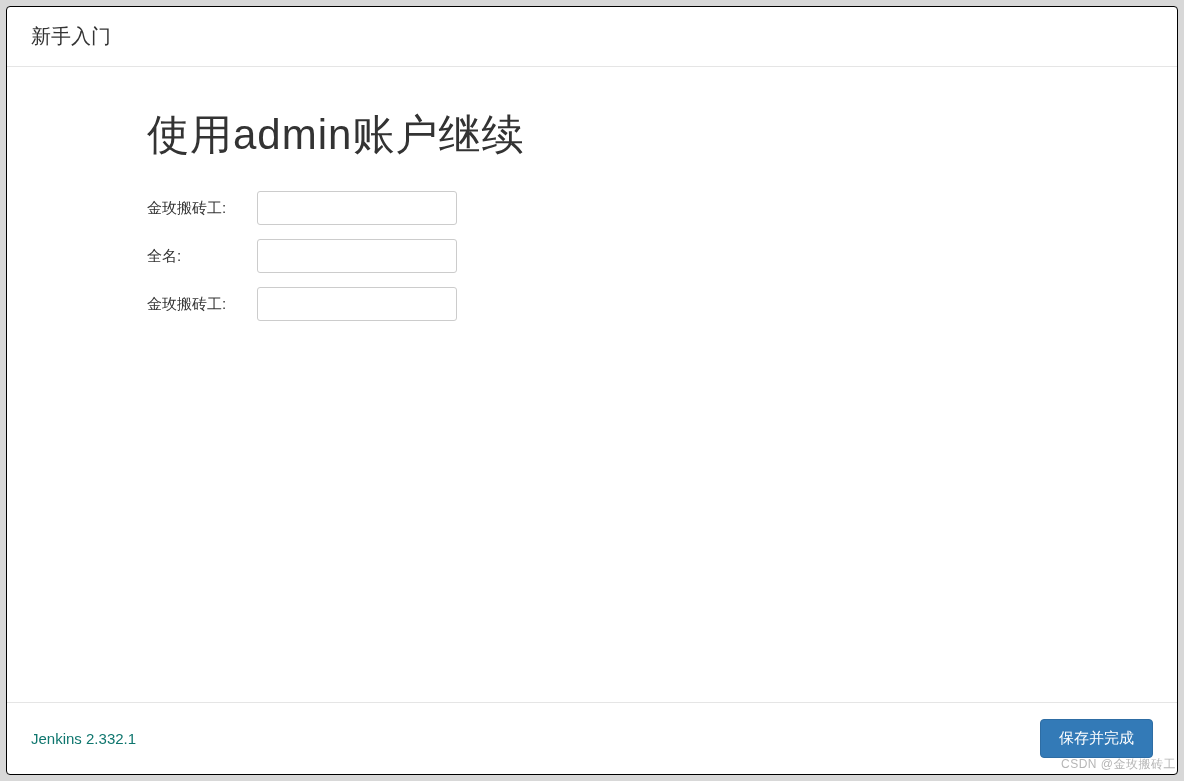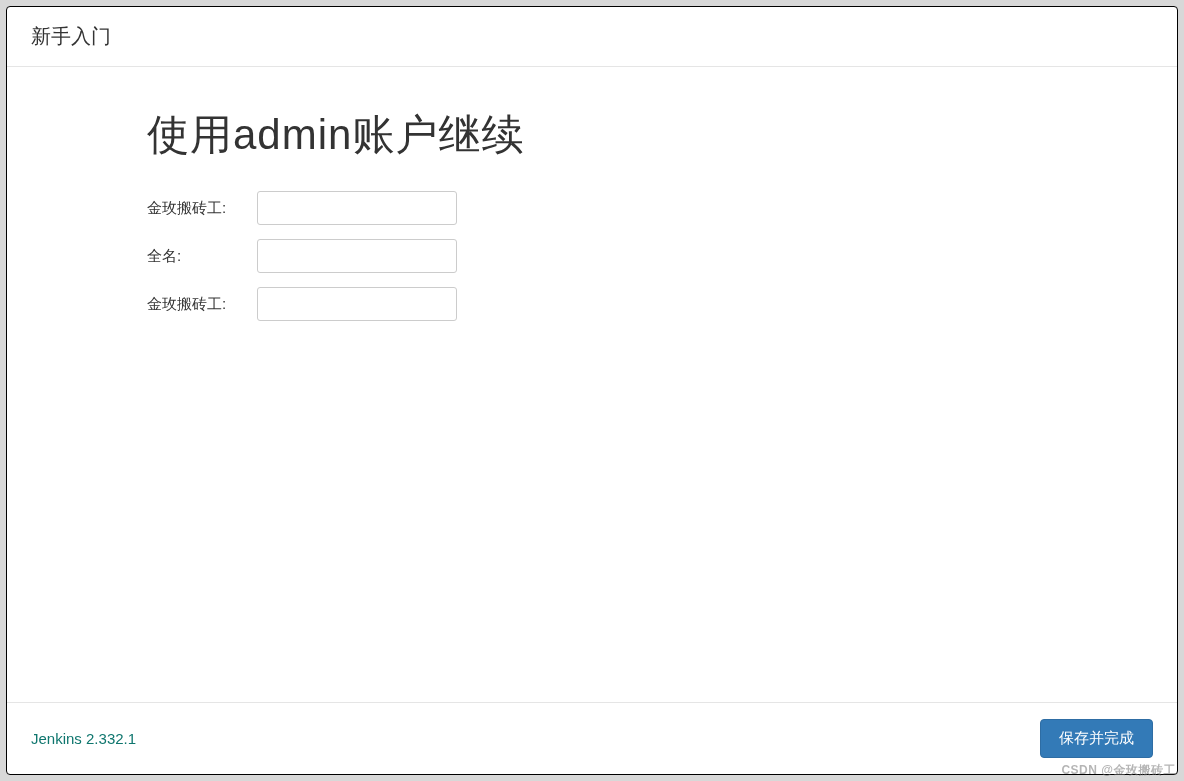--- a/index.html
+++ b/index.html
@@ -102,26 +102,25 @@
       border: 1px solid #2e6da4;
       color: #fff;
       font-size: 15px;
       padding: 9px 18px;
       border-radius: 4px;
       cursor: pointer;
     }
     .watermark {
       position: absolute;
       right: 8px;
-      bottom: 2px;
+      bottom: 8px;
       font-size: 12px;
       color: rgba(120,120,120,0.55);
       letter-spacing: 0.5px;
       pointer-events: none;
-      font-weight: bold;
     }
   </style>
 </head>
 <body>
 
 <div class="modal">
   <div class="modal-header">
     <div class="modal-header-title">新手入门</div>
   </div>
 

